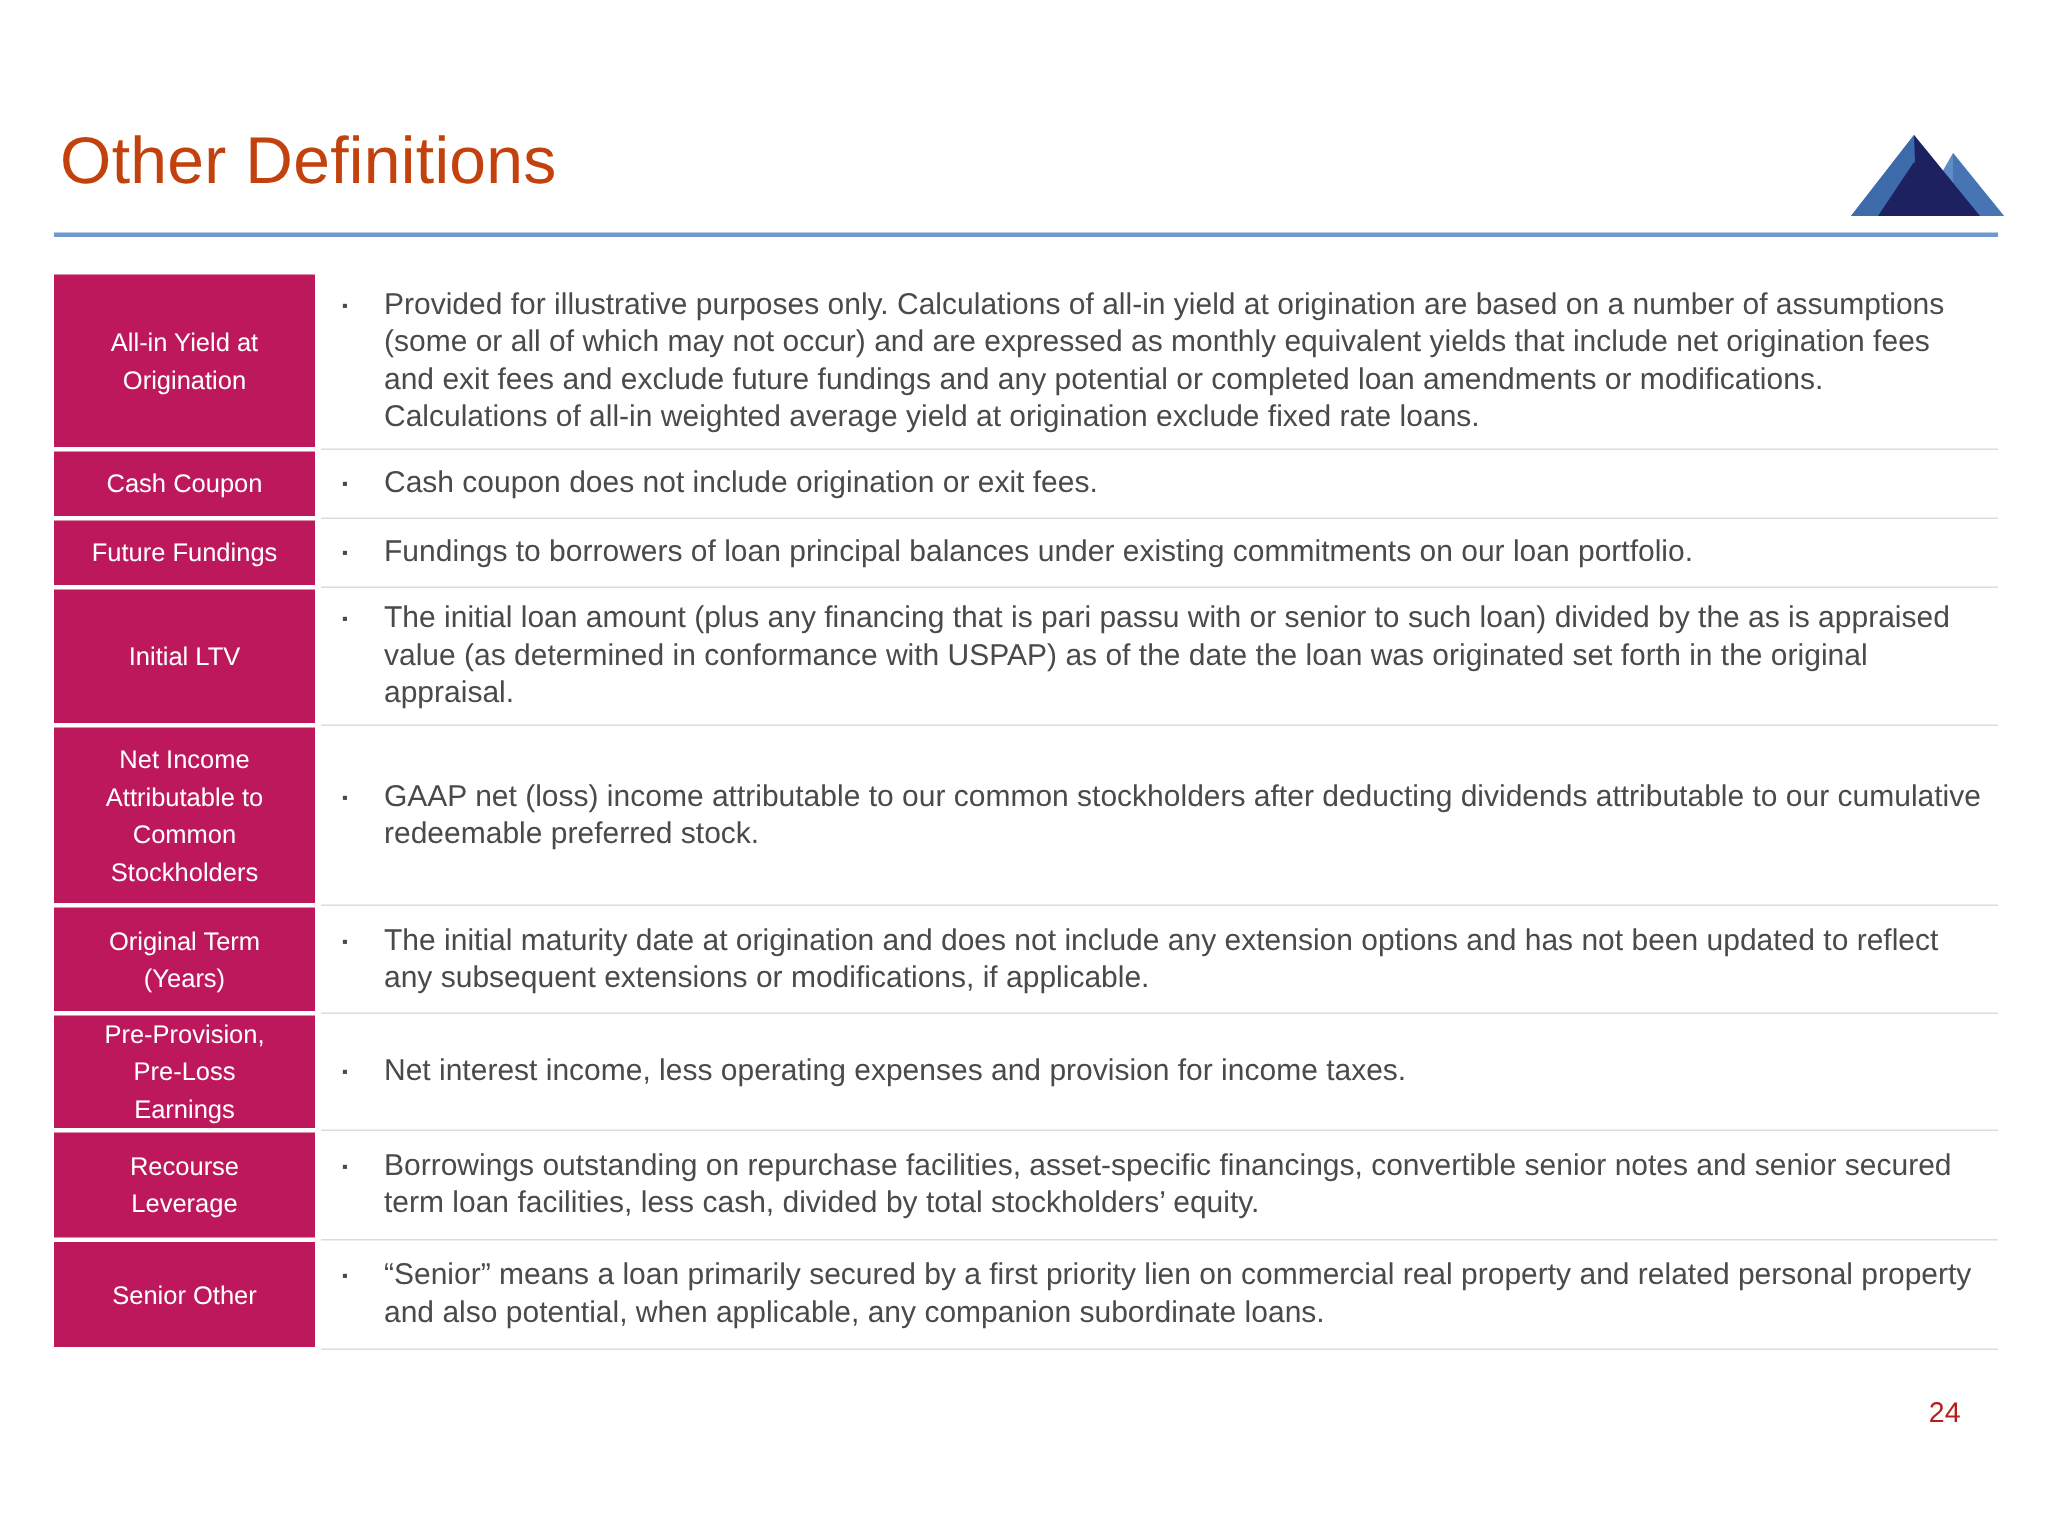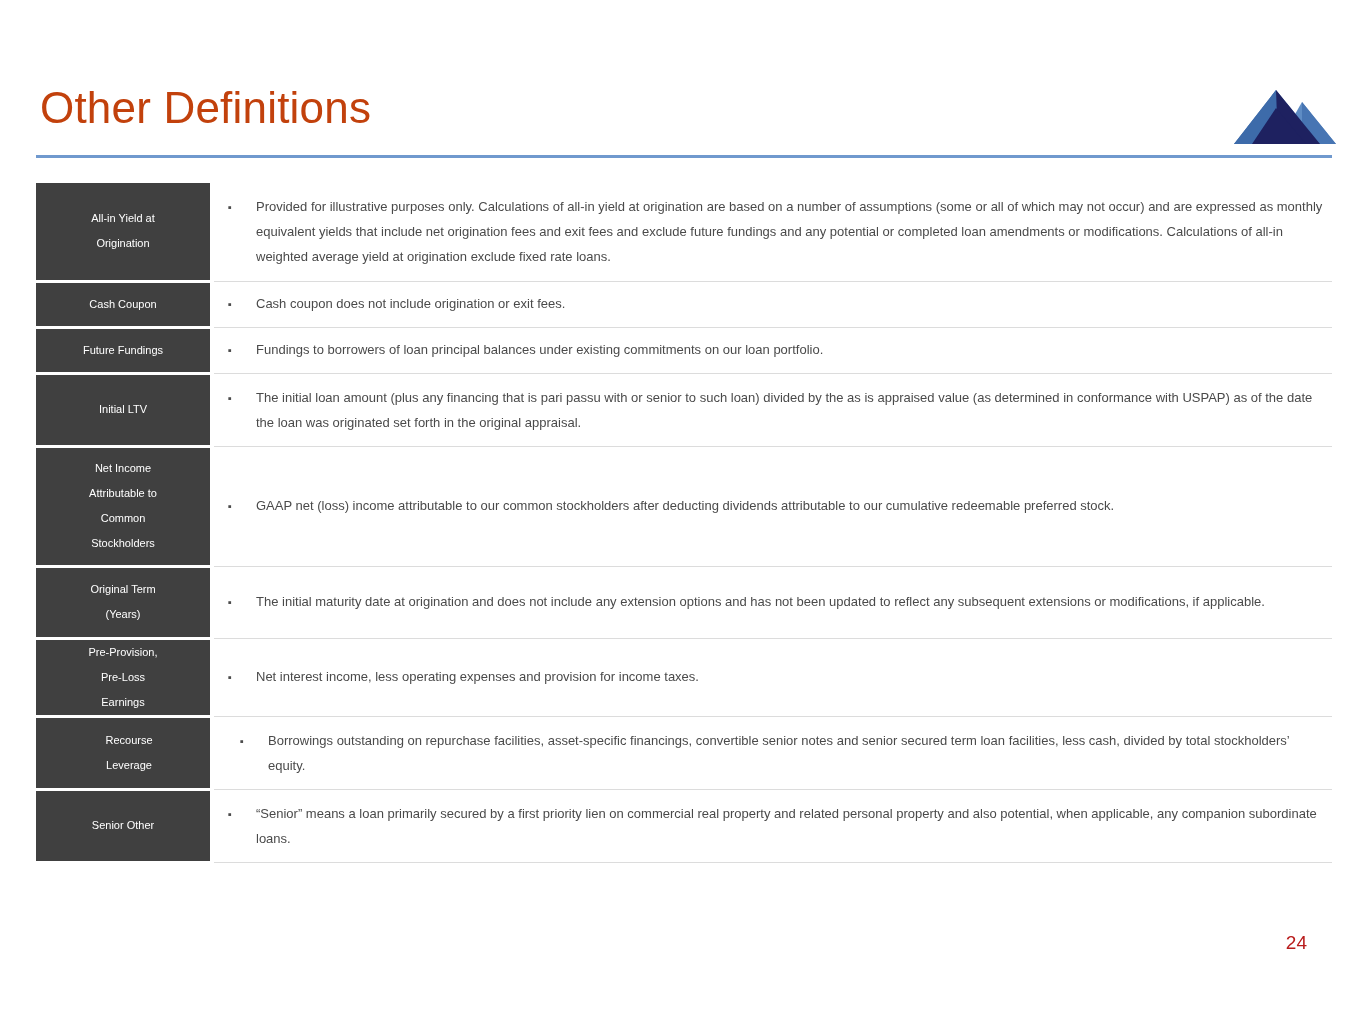--- a/index.html
+++ b/index.html
@@ -61,24 +61,24 @@
     border-collapse: collapse;
     table-layout: fixed;
   }
   .def-table td {
     padding: 0;
     vertical-align: middle;
   }
 
   .term-cell {
     width: 174px;
-    background: #404040;
+    background: #be185d;
     color: #ffffff;
     text-align: center;
-    font-size: 11px;
+    font-size: 17px;
     line-height: 25px;
     padding: 6px 6px;
     border-bottom: 3px solid #ffffff;
     box-sizing: border-box;
   }
   .term-cell .term-label {
     display: block;
     white-space: pre-line;
   }
 
@@ -103,35 +103,35 @@
     flex: 0 0 auto;
     color: #4A4A4A;
     font-size: 11px;
     line-height: 26px;
     width: 28px;
     display: inline-block;
   }
   .desc-text {
     flex: 1 1 auto;
     color: #4A4A4A;
-    font-size: 13px;
+    font-size: 20px;
     line-height: 25px;
     text-align: left;
   }
 
   
   tr.r0 .term-cell, tr.r0 .desc-cell { height: 98px; }
   tr.r1 .term-cell, tr.r1 .desc-cell { height: 46px; }
   tr.r2 .term-cell, tr.r2 .desc-cell { height: 46px; }
   tr.r3 .term-cell, tr.r3 .desc-cell { height: 73px; }
   tr.r4 .term-cell, tr.r4 .desc-cell { height: 120px; }
   tr.r5 .term-cell, tr.r5 .desc-cell { height: 46px; }
   tr.r6 .term-cell, tr.r6 .desc-cell { height: 72px; }
   tr.r7 .term-cell, tr.r7 .desc-cell { height: 78px; }
-  tr.r8 .term-cell, tr.r8 .desc-cell { height: 73px; padding-left: 12px; }
+  tr.r8 .term-cell, tr.r8 .desc-cell { height: 73px; }
   tr.r9 .term-cell, tr.r9 .desc-cell { height: 73px; }
 
   
   .page-number {
     position: absolute;
     right: 58px;
     top: 932px;
     font-size: 19px;
     color: #b91c1c;
     text-align: right;

